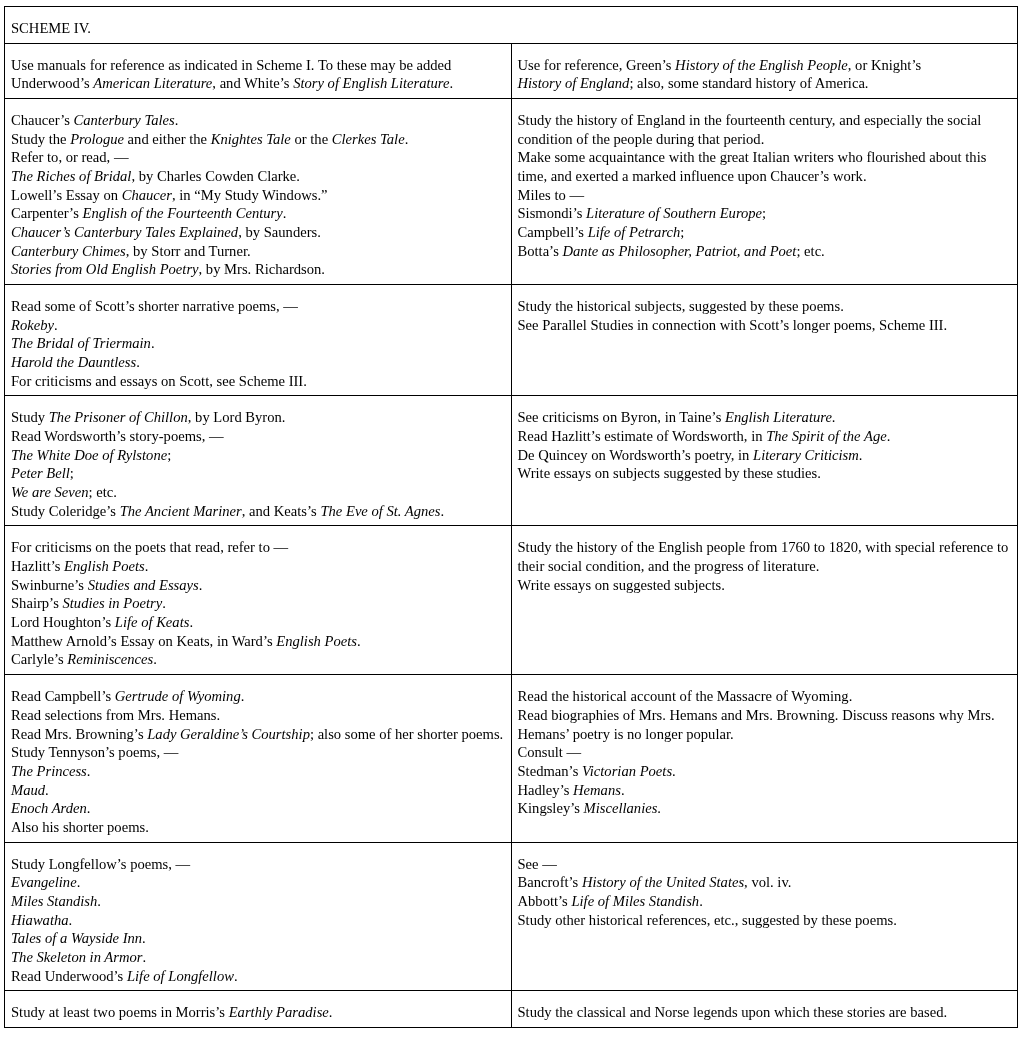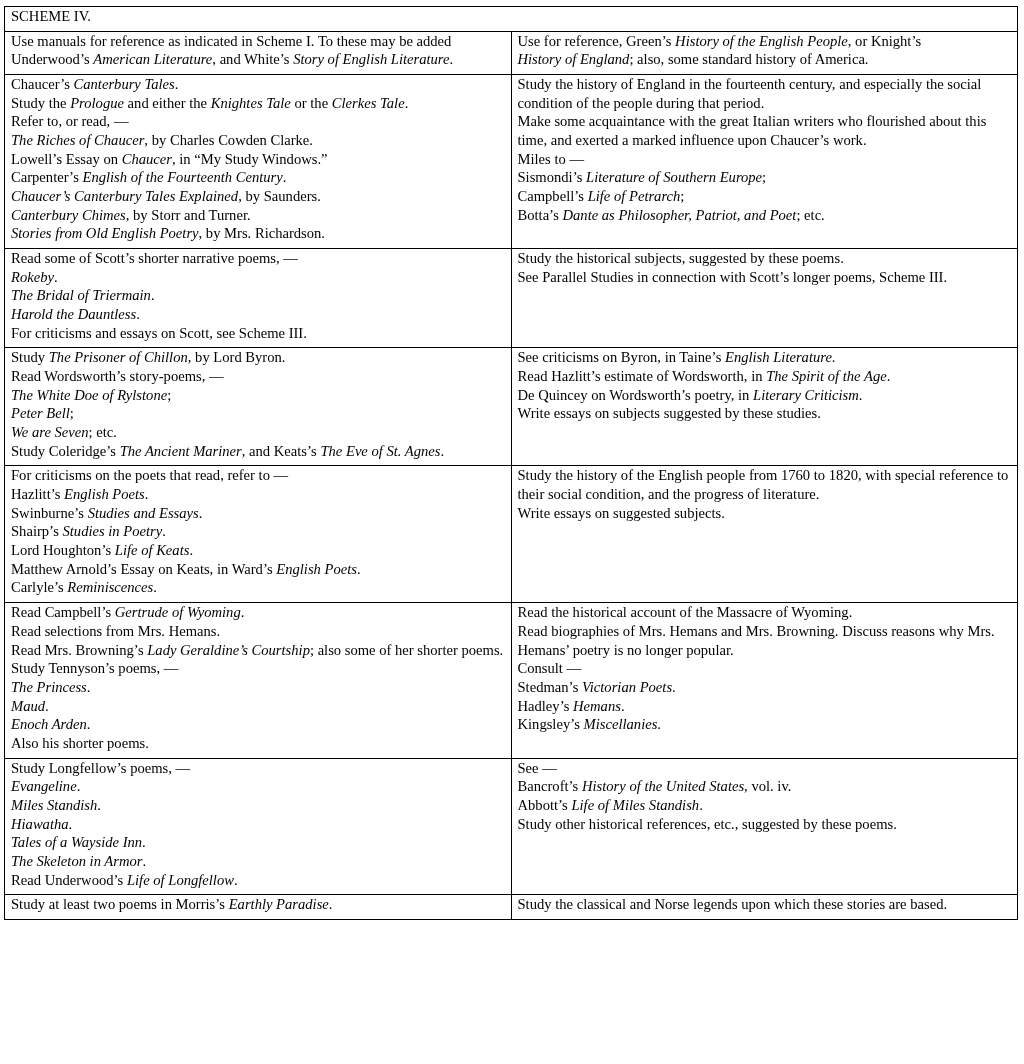--- a/index.html
+++ b/index.html
@@ -20,21 +20,21 @@
   }
   table.scheme {
     width: 1014px;
     border-collapse: collapse;
     table-layout: fixed;
     margin: 0;
   }
   table.scheme td {
     border: 1px solid #000000;
     vertical-align: top;
-    padding: 0 6px 5px 6px;
+    padding: 12px 6px 5px 6px;
     font-size: 14.6px;
     line-height: 1.28;
   }
   td.col-left { width: 533px; }
   td.col-right { width: 479px; }
   .title-row td {
     padding-top: 5px;
     padding-bottom: 6px;
   }
   .subtitle-row td {
@@ -69,21 +69,21 @@
               <span class="line">Use for reference, Green’s <i>History of the English People</i>, or Knight’s</span>
               <span class="line"><i>History of England</i>; also, some standard history of America.</span>
             </div>
           </td>
         </tr>
         <tr>
           <td class="col-left">
             <span class="line">Chaucer’s <i>Canterbury Tales</i>.</span>
             <span class="line">Study the <i>Prologue</i> and either the <i>Knightes Tale</i> or the <i>Clerkes Tale</i>.</span>
             <span class="line">Refer to, or read, —</span>
-            <span class="line"><i>The Riches of Chaucer</i>, by Charles Cowden Clarke.</span>
+            <span class="line"><i>The Riches of Bridal</i>, by Charles Cowden Clarke.</span>
             <span class="line">Lowell’s Essay on <i>Chaucer</i>, in “My Study Windows.”</span>
             <span class="line">Carpenter’s <i>English of the Fourteenth Century</i>.</span>
             <span class="line"><i>Chaucer’s Canterbury Tales Explained</i>, by Saunders.</span>
             <span class="line"><i>Canterbury Chimes</i>, by Storr and Turner.</span>
             <span class="line"><i>Stories from Old English Poetry</i>, by Mrs. Richardson.</span>
           </td>
           <td class="col-right">
             <div>
               <span class="line">Study the history of England in the fourteenth century, and especially the social condition of the people during that period.</span>
               <span class="line">Make some acquaintance with the great Italian writers who flourished about this time, and exerted a marked influence upon Chaucer’s work.</span>

